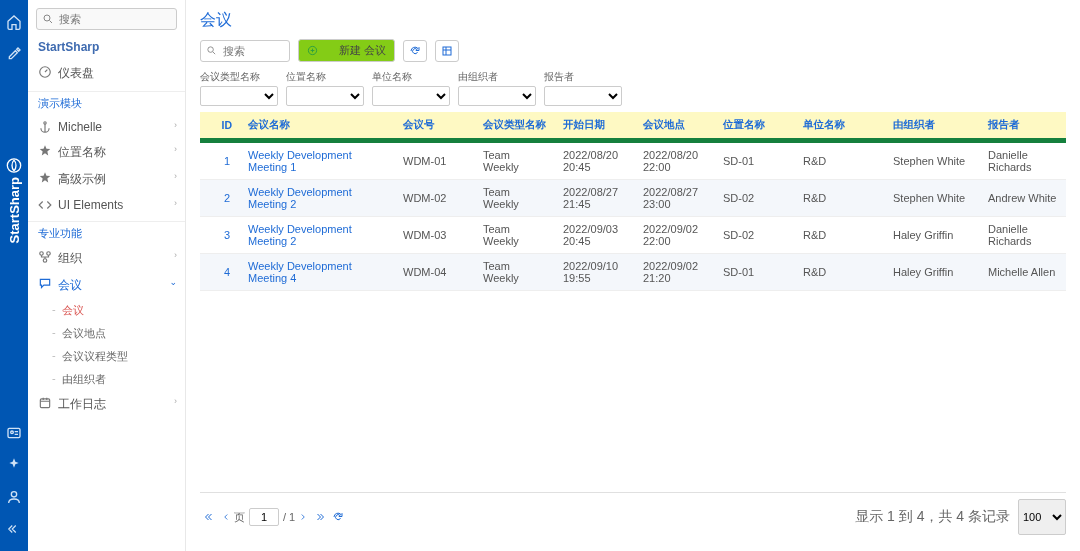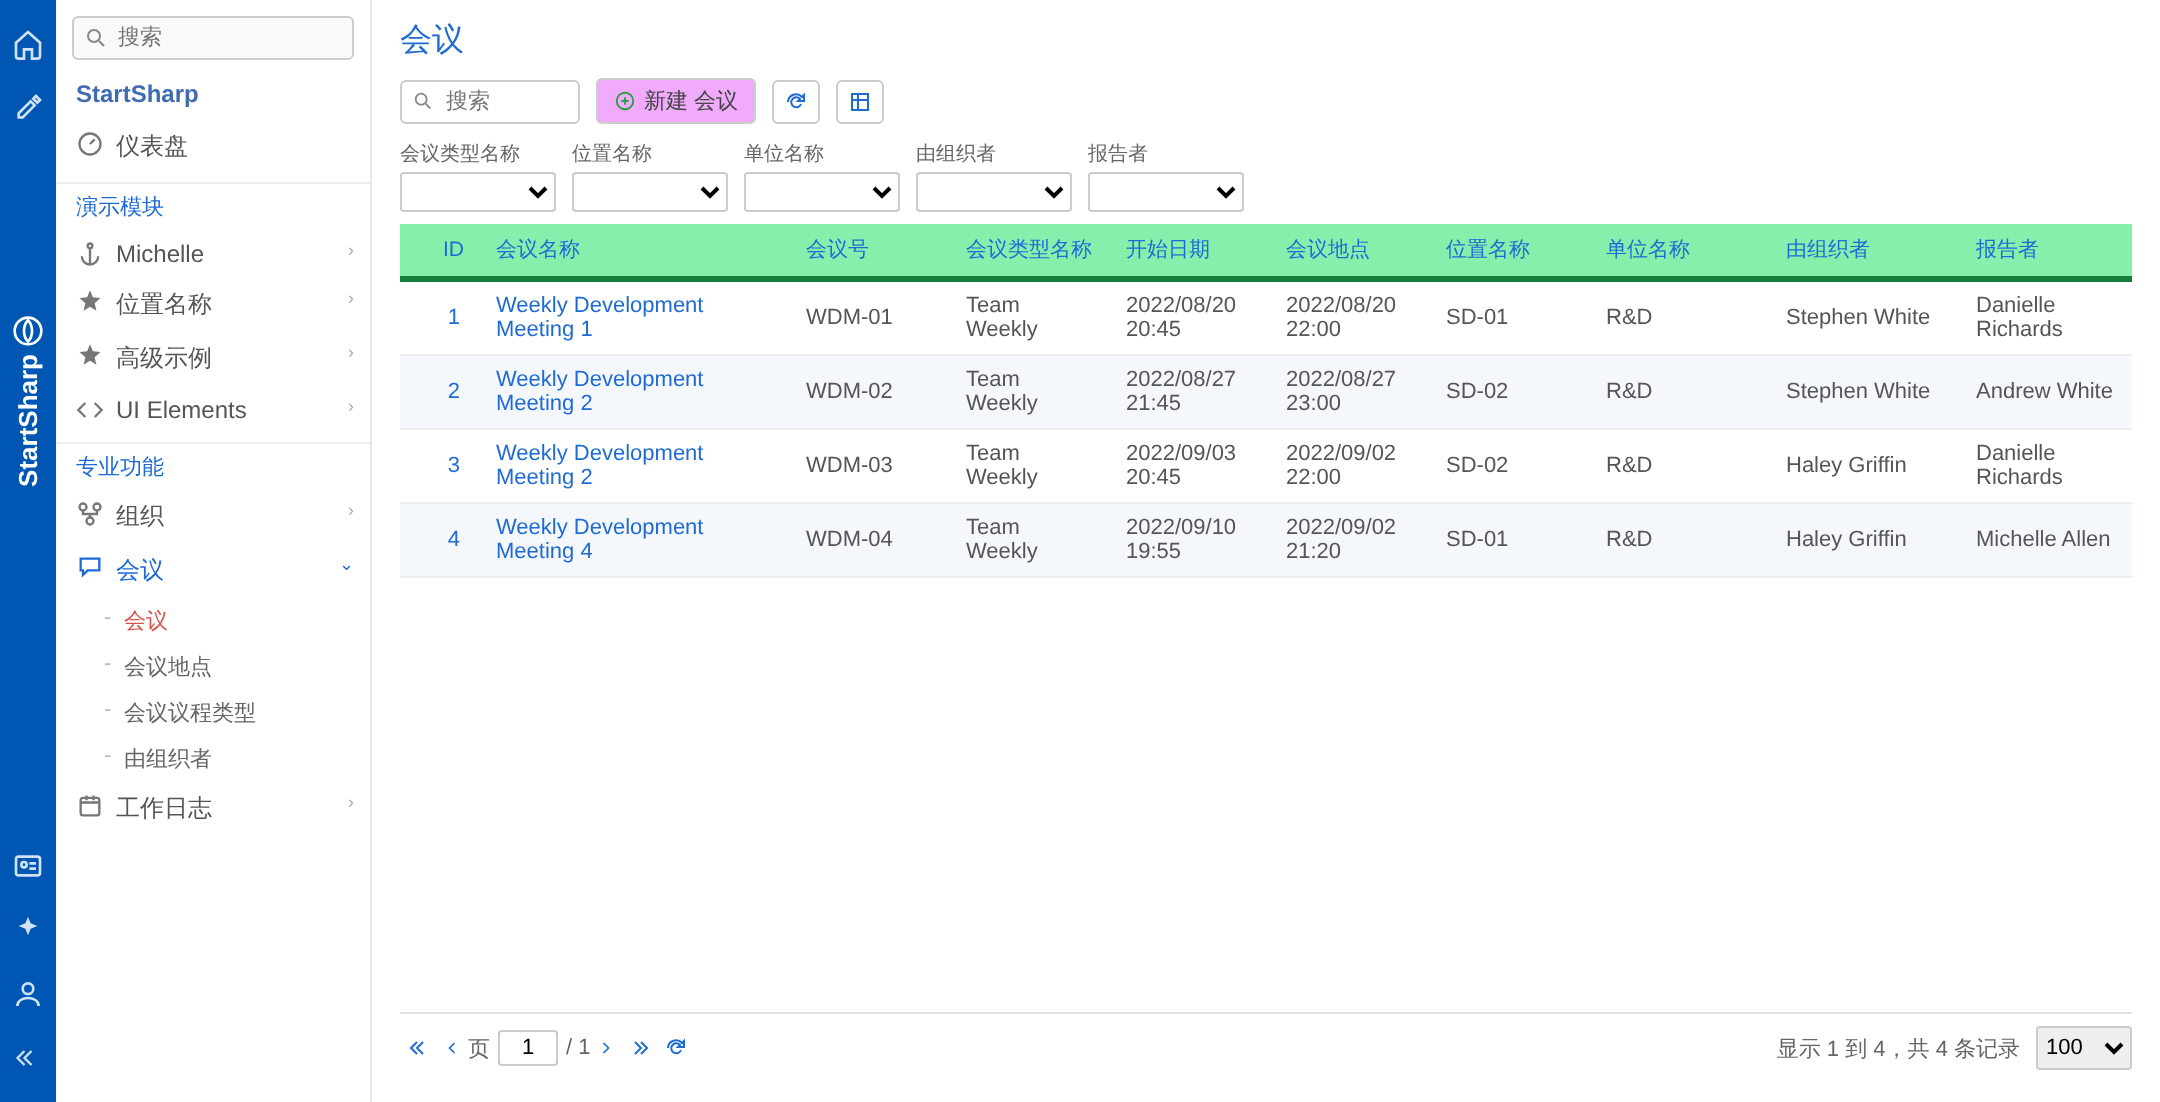--- a/index.html
+++ b/index.html
@@ -21,38 +21,38 @@
 .nav-item.active{color:#1e6bd6}
 .sub-item{padding:4px 10px 4px 34px;color:#666;font-size:11px;position:relative}
 .sub-item::before{content:"-";position:absolute;left:24px;color:#bbb}
 .sub-item.active{color:#d9534f}
 .main{flex:1;display:flex;flex-direction:column;padding:10px 14px;position:relative}
 .page-title{color:#1e6bd6;font-size:16px;font-weight:500;margin-bottom:8px}
 .toolbar{display:flex;align-items:center;gap:8px;margin-bottom:8px}
 .toolbar .srch{position:relative}
 .toolbar .srch input{padding:4px 6px 4px 22px;font-size:11px;border:1px solid #ccc;border-radius:3px;width:90px}
 .toolbar .srch .sic{position:absolute;left:6px;top:5px;width:11px;height:11px;color:#888}
-.btn{border:1px solid #ccc;background:#f0abfc;padding:3px 8px;font-size:11px;border-radius:3px;color:#444;display:flex;align-items:center;gap:4px;cursor:pointer}
+.btn{border:1px solid #ccc;background:#84cc16;padding:3px 8px;font-size:11px;border-radius:3px;color:#444;display:flex;align-items:center;gap:21px;cursor:pointer}
 .btn .plus{width:11px;height:11px;color:#2a9d3f}
 .iconbtn{border:1px solid #ccc;background:#fff;width:24px;height:22px;border-radius:3px;display:flex;align-items:center;justify-content:center;color:#1e6bd6;cursor:pointer}
 .filters{display:flex;gap:8px;margin-bottom:6px}
 .fgroup{display:flex;flex-direction:column;font-size:10px;color:#666}
 .fgroup select{margin-top:2px;width:78px;height:20px;border:1px solid #ccc;border-radius:2px;font-size:10px;background:#fff}
 .tblwrap{flex:1;overflow:auto;border:1px solid #e8e8e8;border-width:0}
 table{border-collapse:collapse;width:100%;font-size:11px}
-th{color:#1e6bd6;font-weight:400;text-align:left;padding:6px 8px;border-bottom:3px solid #15803d;background:#86efac;font-size:10.5px}
+th{color:#1e6bd6;font-weight:700;text-align:left;padding:6px 8px;border-bottom:5px solid #15803d;background:#fef9c3;font-size:10.5px}
 td{padding:6px 8px;border-bottom:1px solid #eee;color:#555}
 td.id{text-align:right;color:#1e6bd6;width:40px;padding-right:10px}
 td.lnk{color:#1e6bd6}
 tr.alt td{background:#f4f7fb}
 .pager{display:flex;align-items:center;padding:6px 0;font-size:11px;color:#1e6bd6;border-top:1px solid #e0e0e0}
 .pager .pbtn{margin:0 3px;cursor:pointer;color:#1e6bd6;display:inline-flex}
 .pager input{width:30px;text-align:center;border:1px solid #ccc;border-radius:2px;height:18px;font-size:11px;margin:0 4px}
-.pager .info{margin-left:auto;color:#666;font-size:11px}
-.pager select{margin-left:8px;border:1px solid #ccc;border-radius:2px;height:22px;font-size:11px;width:48px}
+.pager .info{margin-left:auto;color:#666;font-size:14px}
+.pager select{margin-left:8px;border:1px solid #ccc;border-radius:2px;height:36px;font-size:11px;width:48px}
 svg{display:block}
 </style>
 </head>
 <body>
 
 <div class="iconbar">
   <div class="ic">
       <svg viewBox="0 0 24 24" width="16" height="16" fill="none" stroke="currentColor" stroke-width="2">
         <path d="M3 11l9-8 9 8v10a2 2 0 0 1-2 2h-4v-7h-6v7H5a2 2 0 0 1-2-2z"></path>
       </svg>

